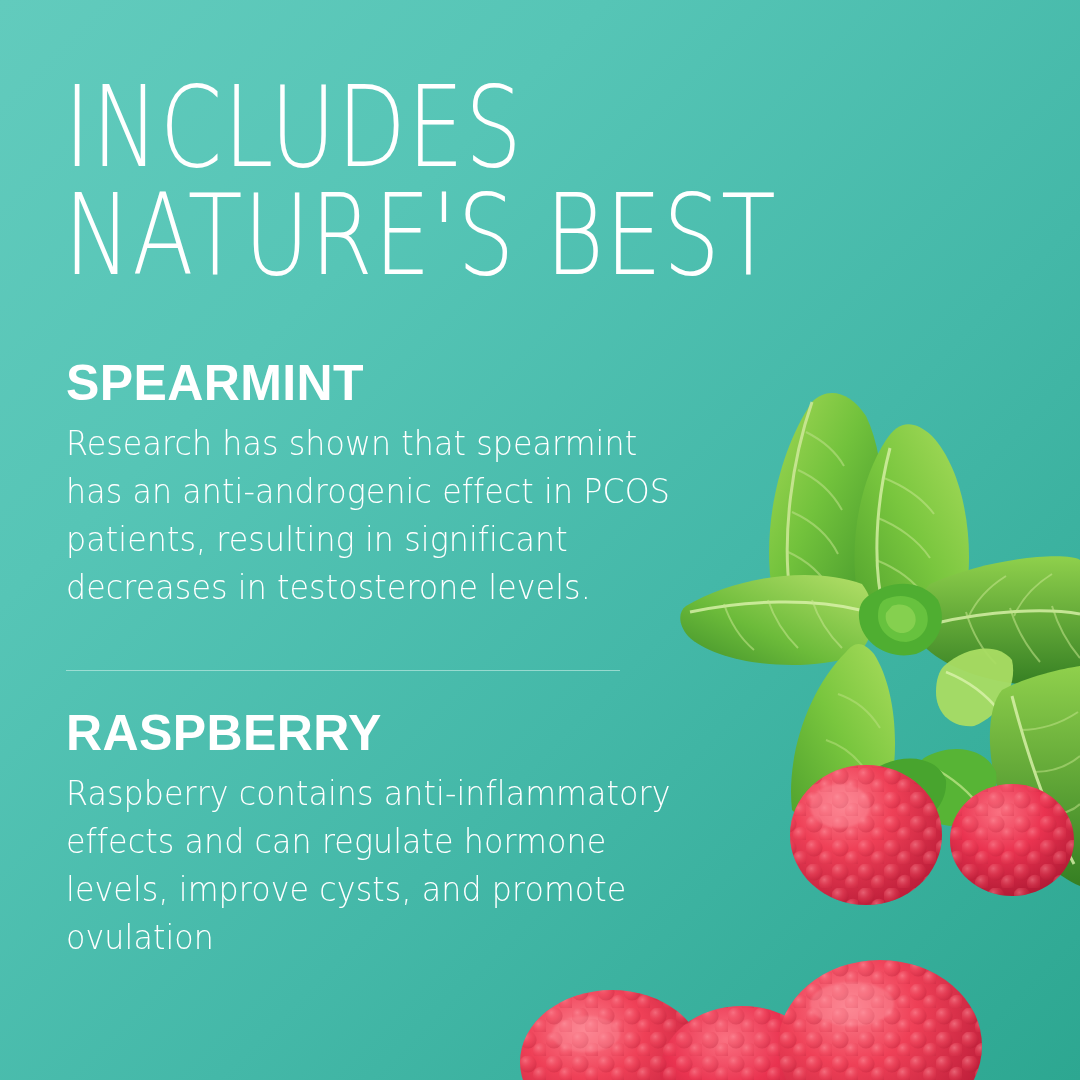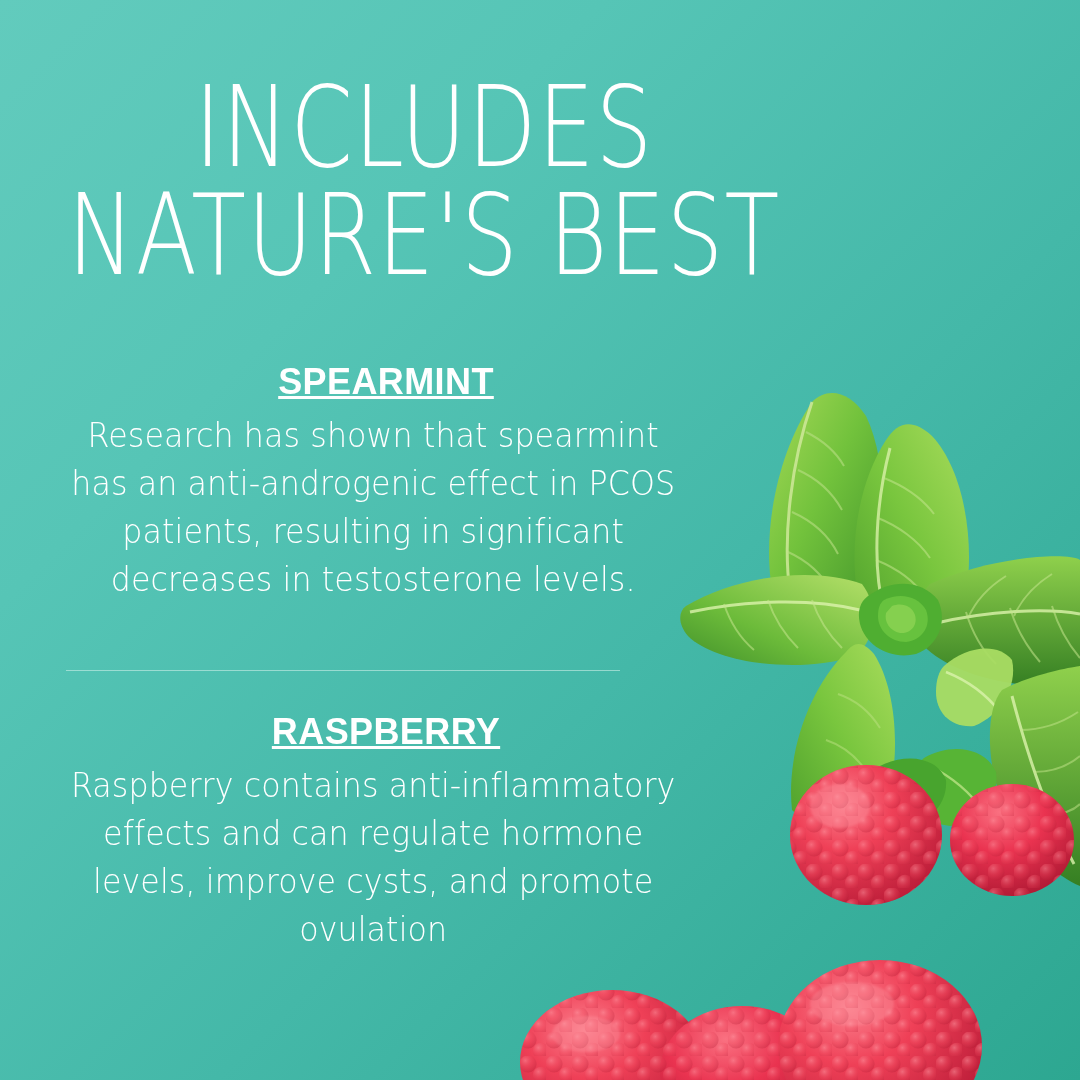--- a/index.html
+++ b/index.html
@@ -58,26 +58,25 @@
     left: 66px;
     width: 640px;
   }
   .section-spearmint { top: 358px; }
   .section-raspberry { top: 708px; }
 
   .section-title {
     color: #ffffff;
     font-family: "Liberation Sans", sans-serif;
     font-weight: 700;
-    font-size: 36px;
+    font-size: 50px;
     line-height: 1.0;
     letter-spacing: 0.4px;
-    margin: 6px 0 12px 0;
+    margin: 0 0 12px 0;
     text-transform: uppercase;
-    text-decoration: underline;
   }
 
   .section-body {
     color: #ffffff;
     font-family: "DejaVu Sans", sans-serif;
     font-weight: 300;
     font-size: 33px;
     line-height: 48px;
     letter-spacing: 0.1px;
     margin: 0;
@@ -90,21 +89,21 @@
     left: 66px;
     top: 670px;
     width: 554px;
     height: 1px;
     background: rgba(255,255,255,0.58);
   }
 </style>
 </head>
 <body>
 
-<div id="poster" style="background: linear-gradient(135deg, rgb(98, 203, 189) 0%, rgb(86, 197, 182) 28%, rgb(68, 184, 168) 60%, rgb(45, 167, 145) 100%); text-align: center;">
+<div id="poster" style="background: linear-gradient(135deg, rgb(98, 203, 189) 0%, rgb(86, 197, 182) 28%, rgb(68, 184, 168) 60%, rgb(45, 167, 145) 100%);">
 
   <div class="art">
     <svg viewBox="0 0 1080 1080" xmlns="http://www.w3.org/2000/svg">
       <defs>
         <linearGradient id="lfA" x1="0" y1="0" x2="1" y2="1">
           <stop offset="0%" stop-color="#a6d957"></stop>
           <stop offset="45%" stop-color="#72c23c"></stop>
           <stop offset="100%" stop-color="#3f9229"></stop>
         </linearGradient>
         <linearGradient id="lfB" x1="0" y1="1" x2="1" y2="0">

